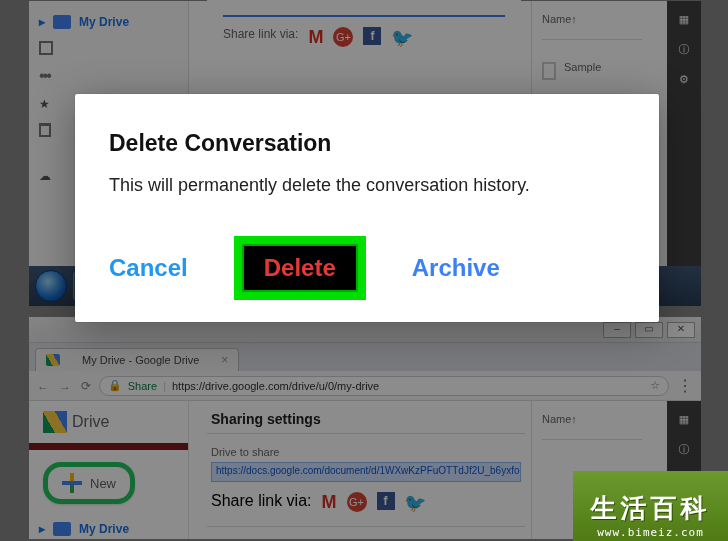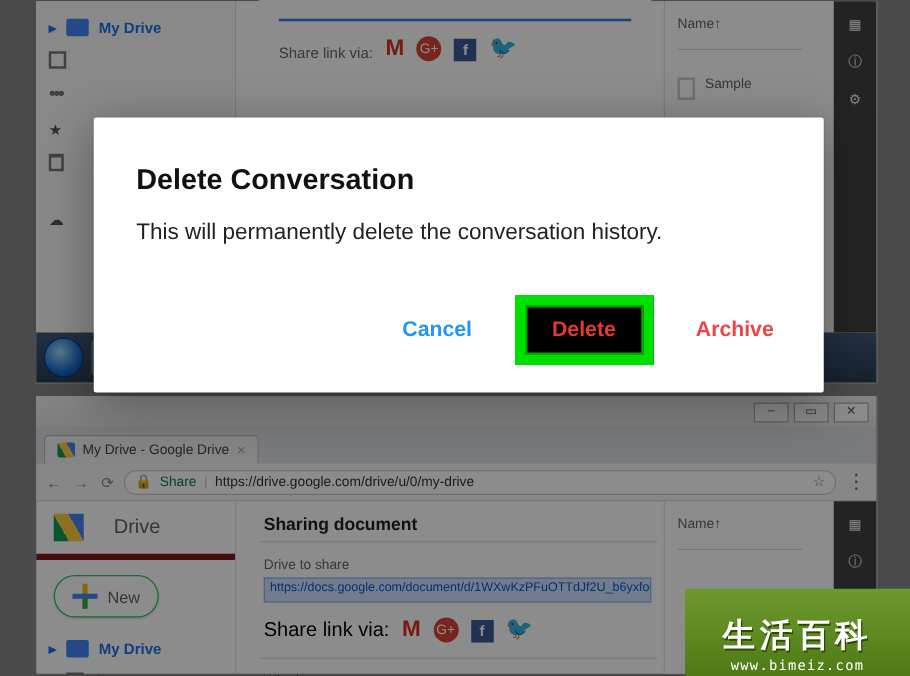--- a/index.html
+++ b/index.html
@@ -68,21 +68,21 @@
     position:absolute; left:18px; top:-12px; right:180px;
     background:#fff; padding:10px 16px;
     font-size:12px; color:#666;
   }
   .share-panel .linkbox {
     width: 100%;
     height: 18px;
     border-bottom: 2px solid #3b78e7;
     margin-bottom: 10px;
   }
-  .share-row { display:flex; align-items:flex-end; gap:10px; }
+  .share-row { display:flex; align-items:flex-start; gap:10px; }
   .mail{color:#d93025;font-size:18px;font-weight:bold}
   .gplus{width:20px;height:20px;border-radius:50%;background:#db4437;color:#fff;font-size:11px;display:flex;align-items:center;justify-content:center}
   .fb{width:18px;height:18px;background:#3b5998;color:#fff;font-size:12px;font-weight:bold;display:flex;align-items:center;justify-content:center}
   .tw{color:#1da1f2;font-size:18px}
 
   .right-col {
     position:absolute; right:0; top:0; width:170px; height:100%;
     background:#fff; border-left:1px solid #e0e0e0;
     padding:12px 10px; font-size:11px; color:#666;
   }
@@ -96,37 +96,37 @@
     position:absolute;
     left:28px; top:316px;
     width:674px; height:224px;
     background:#fff;
     border:1px solid #888;
   }
   .p2-titlebar{height:26px;background:linear-gradient(#f3f3f3,#e4e4e4);border-bottom:1px solid #ccc;display:flex;align-items:center;justify-content:flex-end;padding:0 6px;gap:4px}
   .p2-tbtn{width:28px;height:16px;background:#f7f7f7;border:1px solid #aaa;font-size:10px;text-align:center;color:#555}
   .p2-tbtn.close{background:#fff}
   .tabstrip{height:28px;background:#dcdfe4;display:flex;align-items:flex-end;padding-left:6px}
-  .tab{background:#f2f2f2;border:1px solid #bbb;border-bottom:none;border-radius:4px 4px 0 0;padding:4px 10px;font-size:11px;color:#444;display:flex;align-items:center;gap:6px}
+  .tab{background:#f2f2f2;border:1px solid #bbb;border-bottom:none;border-radius:4px 4px 0 0;padding:4px 10px;font-size:11px;color:#444;display:flex;align-items:center;gap:22px}
   .tab .x{color:#999;font-size:12px}
   .dr-ico{width:14px;height:12px;background:linear-gradient(60deg,#0f9d58 33%,#ffcd40 33% 66%,#4285f4 66%);border-radius:2px}
   .urlbar{height:30px;background:#f6f6f6;border-bottom:1px solid #d9d9d9;display:flex;align-items:center;padding:0 8px;gap:8px;font-size:12px;color:#555}
   .navg{display:flex;gap:10px;color:#888}
   .addr{flex:1;background:#fff;border:1px solid #ccc;border-radius:12px;height:20px;display:flex;align-items:center;padding:0 8px;gap:6px;font-size:11px;color:#333}
   .lock{color:#0b8043;font-size:11px}
   .sep{color:#ccc}
   .star{color:#888}
   .dots3{color:#666;font-size:16px;line-height:1}
 
   .gd-body{display:flex;height:calc(100% - 84px)}
   .gd-side{width:160px;border-right:1px solid #e4e4e4;padding:10px 0;font-size:12px;color:#555}
-  .drive-head{display:flex;align-items:center;gap:24px;padding:0 14px 10px;border-bottom:5px solid #7f1d1d}
+  .drive-head{display:flex;align-items:center;gap:5px;padding:0 14px 10px;border-bottom:7px solid #7f1d1d}
   .drive-logo{width:24px;height:22px;background:linear-gradient(60deg,#0f9d58 33%,#ffcd40 33% 66%,#4285f4 66%)}
   .drive-t{color:#5f6368;font-size:16px}
-  .newbtn{margin:12px 14px;display:inline-flex;align-items:center;gap:8px;background:#fff;border:1px solid #22c55e;border-radius:18px;padding:6px 14px;font-size:13px;color:#5f6368;box-shadow:0 1px 2px rgba(0,0,0,.15)}
+  .newbtn{margin:12px 14px;display:inline-flex;align-items:center;gap:8px;background:#fff;border:5px solid #22c55e;border-radius:18px;padding:6px 14px;font-size:13px;color:#5f6368;box-shadow:0 1px 2px rgba(0,0,0,.15)}
   .plus{width:20px;height:20px;position:relative}
   .plus::before,.plus::after{content:"";position:absolute;background:#d93025}
   .plus::before{left:8px;top:0;width:4px;height:20px;background:#fbbc04}
   .plus::after{top:8px;left:0;height:4px;width:20px;background:#4285f4}
   .plus .p2{position:absolute;left:8px;top:8px;width:4px;height:12px;background:#34a853}
 
   .gd-main{flex:1;position:relative}
   .sharing{position:absolute;left:22px;top:10px;right:180px}
   .sharing h3{font-size:14px;font-weight:bold;color:#222;margin-bottom:4px}
   .sharing .hr{height:1px;background:#ddd;margin:6px -4px 12px}
@@ -140,30 +140,30 @@
     left:75px; top:94px;
     width:584px;
     background:#fff;
     border-radius:2px;
     box-shadow:0 8px 40px rgba(0,0,0,.35), 0 0 0 1px rgba(0,0,0,.05);
     padding:36px 34px 22px;
     z-index:20;
   }
   .modal h1{font-size:23px;font-weight:bold;color:#111;margin-bottom:18px}
   .modal p{font-size:18px;color:#222;margin-bottom:40px}
-  .modal .actions{display:flex;justify-content:flex-end;gap:34px;font-size:17px;font-weight:600;align-items:center;padding-right:6px}
+  .modal .actions{display:flex;justify-content:flex-start;gap:46px;font-size:24px;font-weight:600;align-items:center;padding-right:6px}
   .act-cancel{color:#2196f3}
   .act-delete{color:#e53935;background:#000000;padding:10px 22px;position:relative}
   .highlight-box{border:8px solid #00e000;box-shadow:0 0 0 2px #0a0 inset}
-  .act-archive{color:#ef4444}
+  .act-archive{color:#3b82f6}
 
   
   .watermark{
     position:absolute; right:0; bottom:0;
-    width:180px; height:70px;
+    width:155px; height:70px;
     background:linear-gradient(#6c9a2f,#4f7a14);
     z-index:50;
     color:#fff;
     font-size:11px;
     display:flex;flex-direction:column;justify-content:flex-end;align-items:center;
     padding-bottom:2px;
   }
   .wm-chars{font-size:26px;letter-spacing:4px;font-weight:bold;text-shadow:1px 1px #2d4a00;font-family: "SimHei","Microsoft YaHei",sans-serif}
   .wm-url{font-family:monospace;letter-spacing:1px}
 
@@ -279,21 +279,21 @@
       </div>
       <div class="sb-row">
         <span>▸</span>
         <span class="sb-square"></span>
         <span>Computers</span>
       </div>
       
     </div>
     <div class="gd-main">
       <div class="sharing">
-        <h3>Sharing document</h3>
+        <h3>Sharing settings</h3>
         <div class="hr"></div>
         <div class="linklabel">Drive to share</div>
         <div class="linkfield">https://docs.google.com/document/d/1WXwKzPFuOTTdJf2U_b6yxfoesQMIWwpvXf7...</div>
         <div class="share-row" style="margin-top:10px">
           <span>Share link via:</span>
           <span class="mail">M</span>
           <span class="gplus">G+</span>
           <span class="fb">f</span>
           <span class="tw">🐦</span>
         </div>

